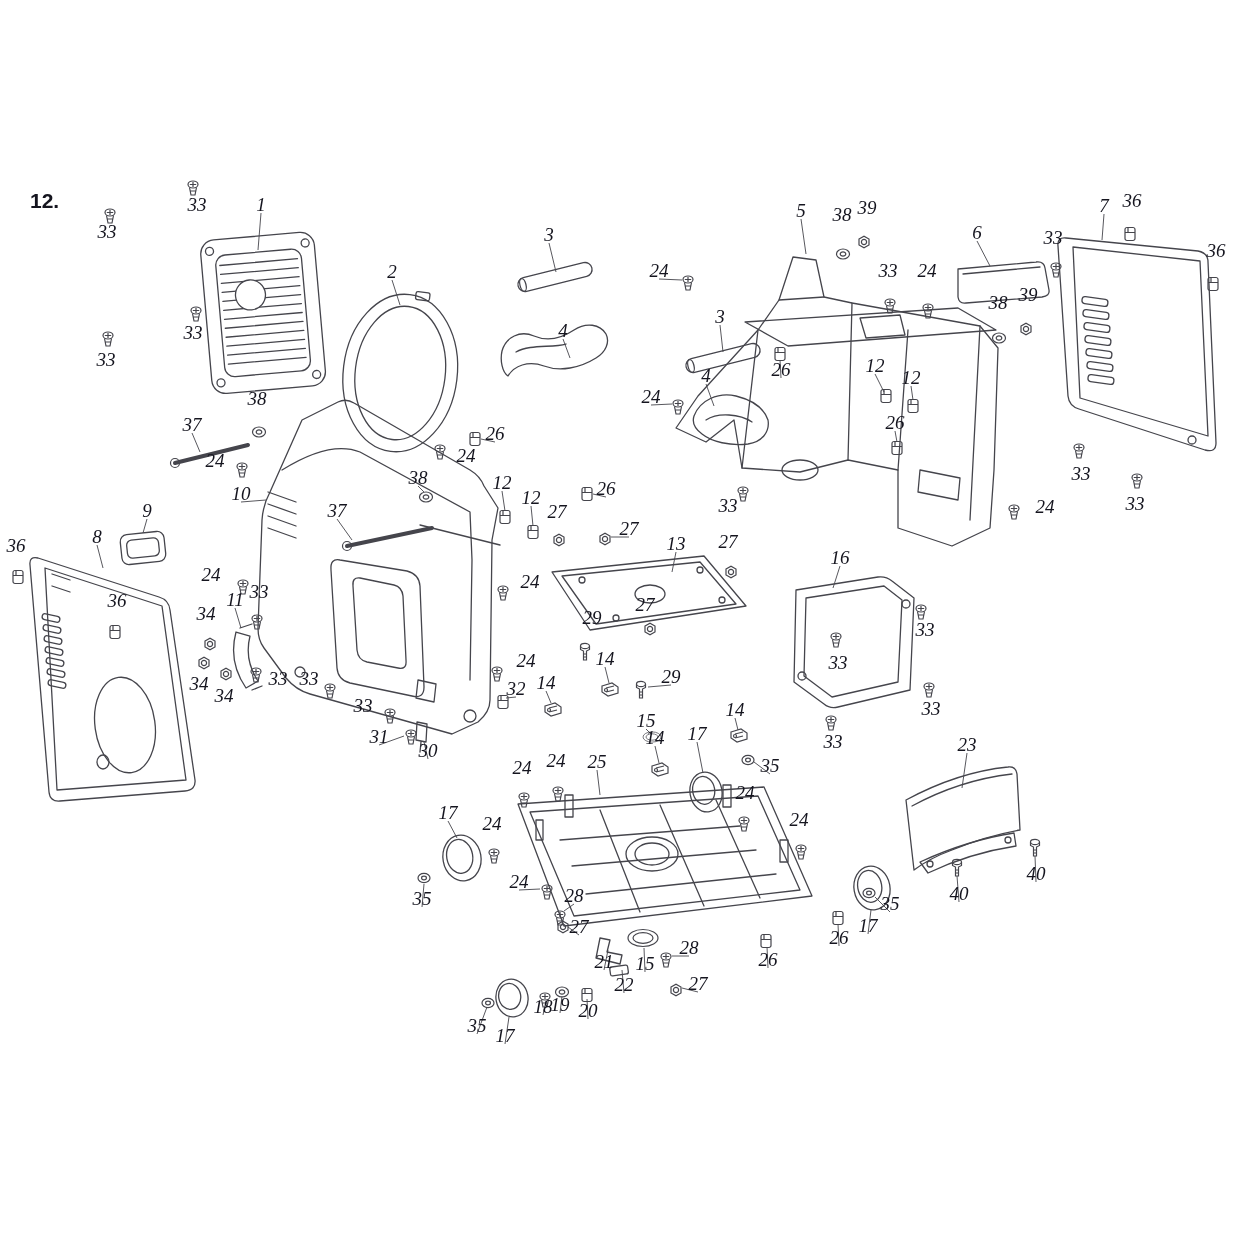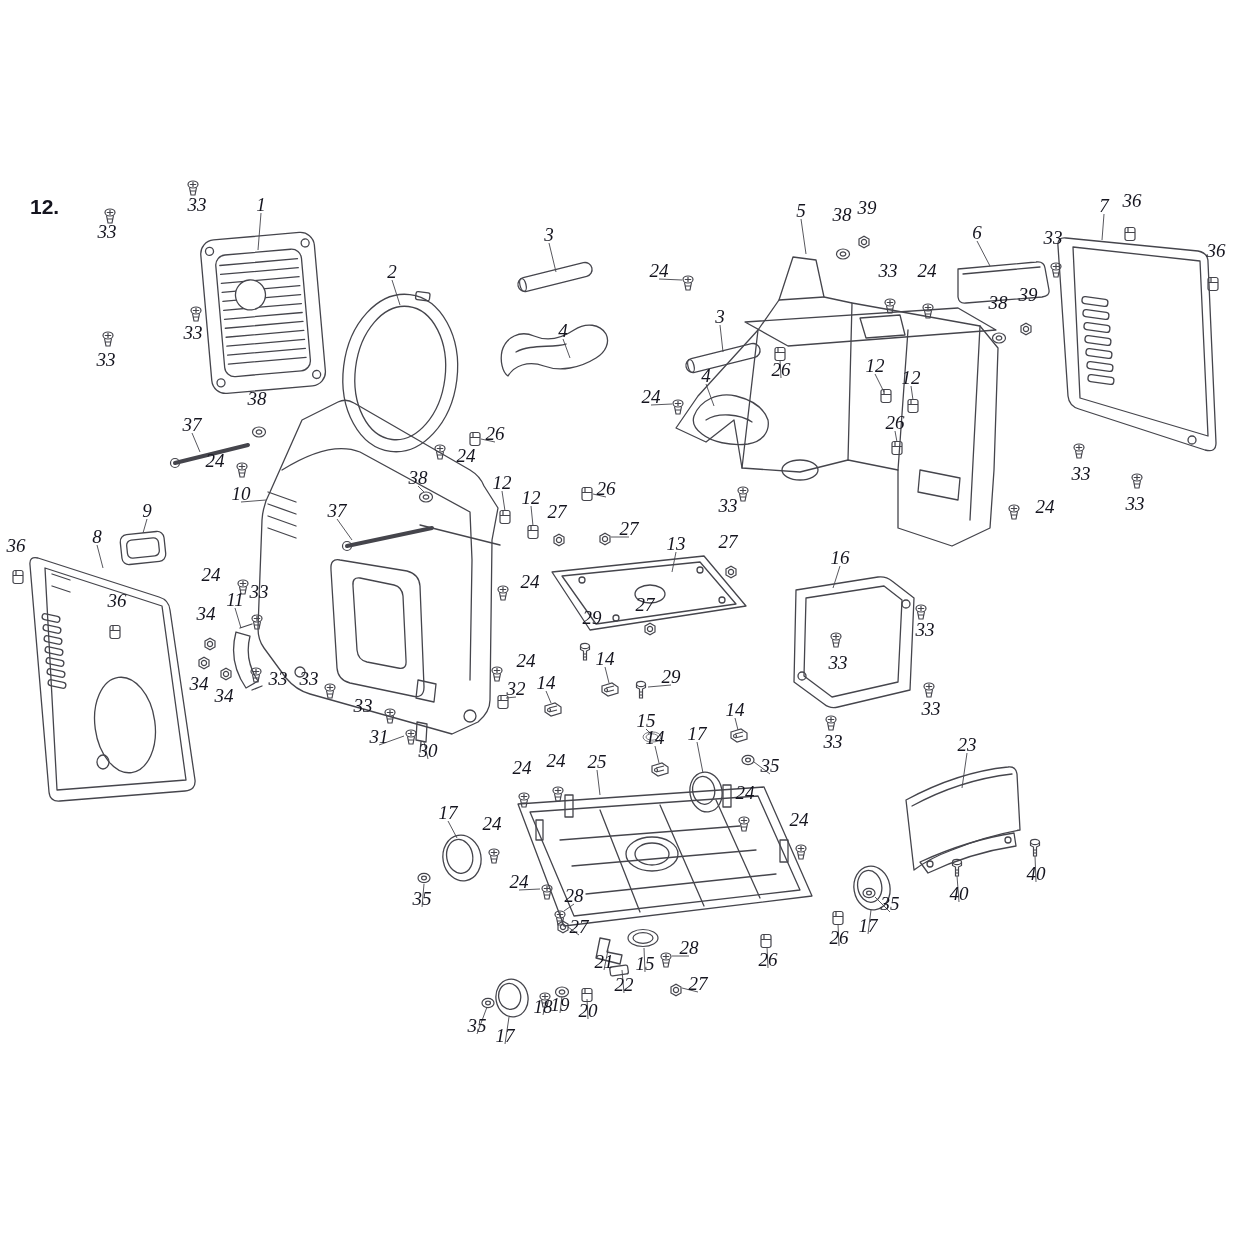--- a/index.html
+++ b/index.html
@@ -1,19 +1,19 @@
 <!DOCTYPE html>
 <html style="--line-color: #45454c; --label-color: #15151f;"><head>
 <meta charset="utf-8">
 <style>
   html,body{margin:0;padding:0;background:#ffffff;}
   #stage{position:relative;width:1238px;height:1238px;background:#ffffff;overflow:hidden;
          font-family:"Liberation Sans",sans-serif;}
   #stage svg{position:absolute;left:0;top:0;}
-  .page-label{position:absolute;left:30px;top:195px;font:bold 21px "Liberation Sans",sans-serif;
+  .page-label{position:absolute;left:30px;top:189px;font:bold 21px "Liberation Sans",sans-serif;
               color:var(--label-color);}
   #parts-layer{stroke:var(--line-color);stroke-width:1.3;fill:none;
                stroke-linejoin:round;stroke-linecap:round;}
   #leader-layer line{stroke:var(--line-color);stroke-width:0.9;}
   #fastener-layer use{stroke:var(--line-color);stroke-width:1.2;fill:none;}
   #label-layer text{font:italic 19px "Liberation Serif",serif;fill:var(--label-color);
                     text-anchor:middle;dominant-baseline:middle;}
 </style>
 </head>
 <body>

